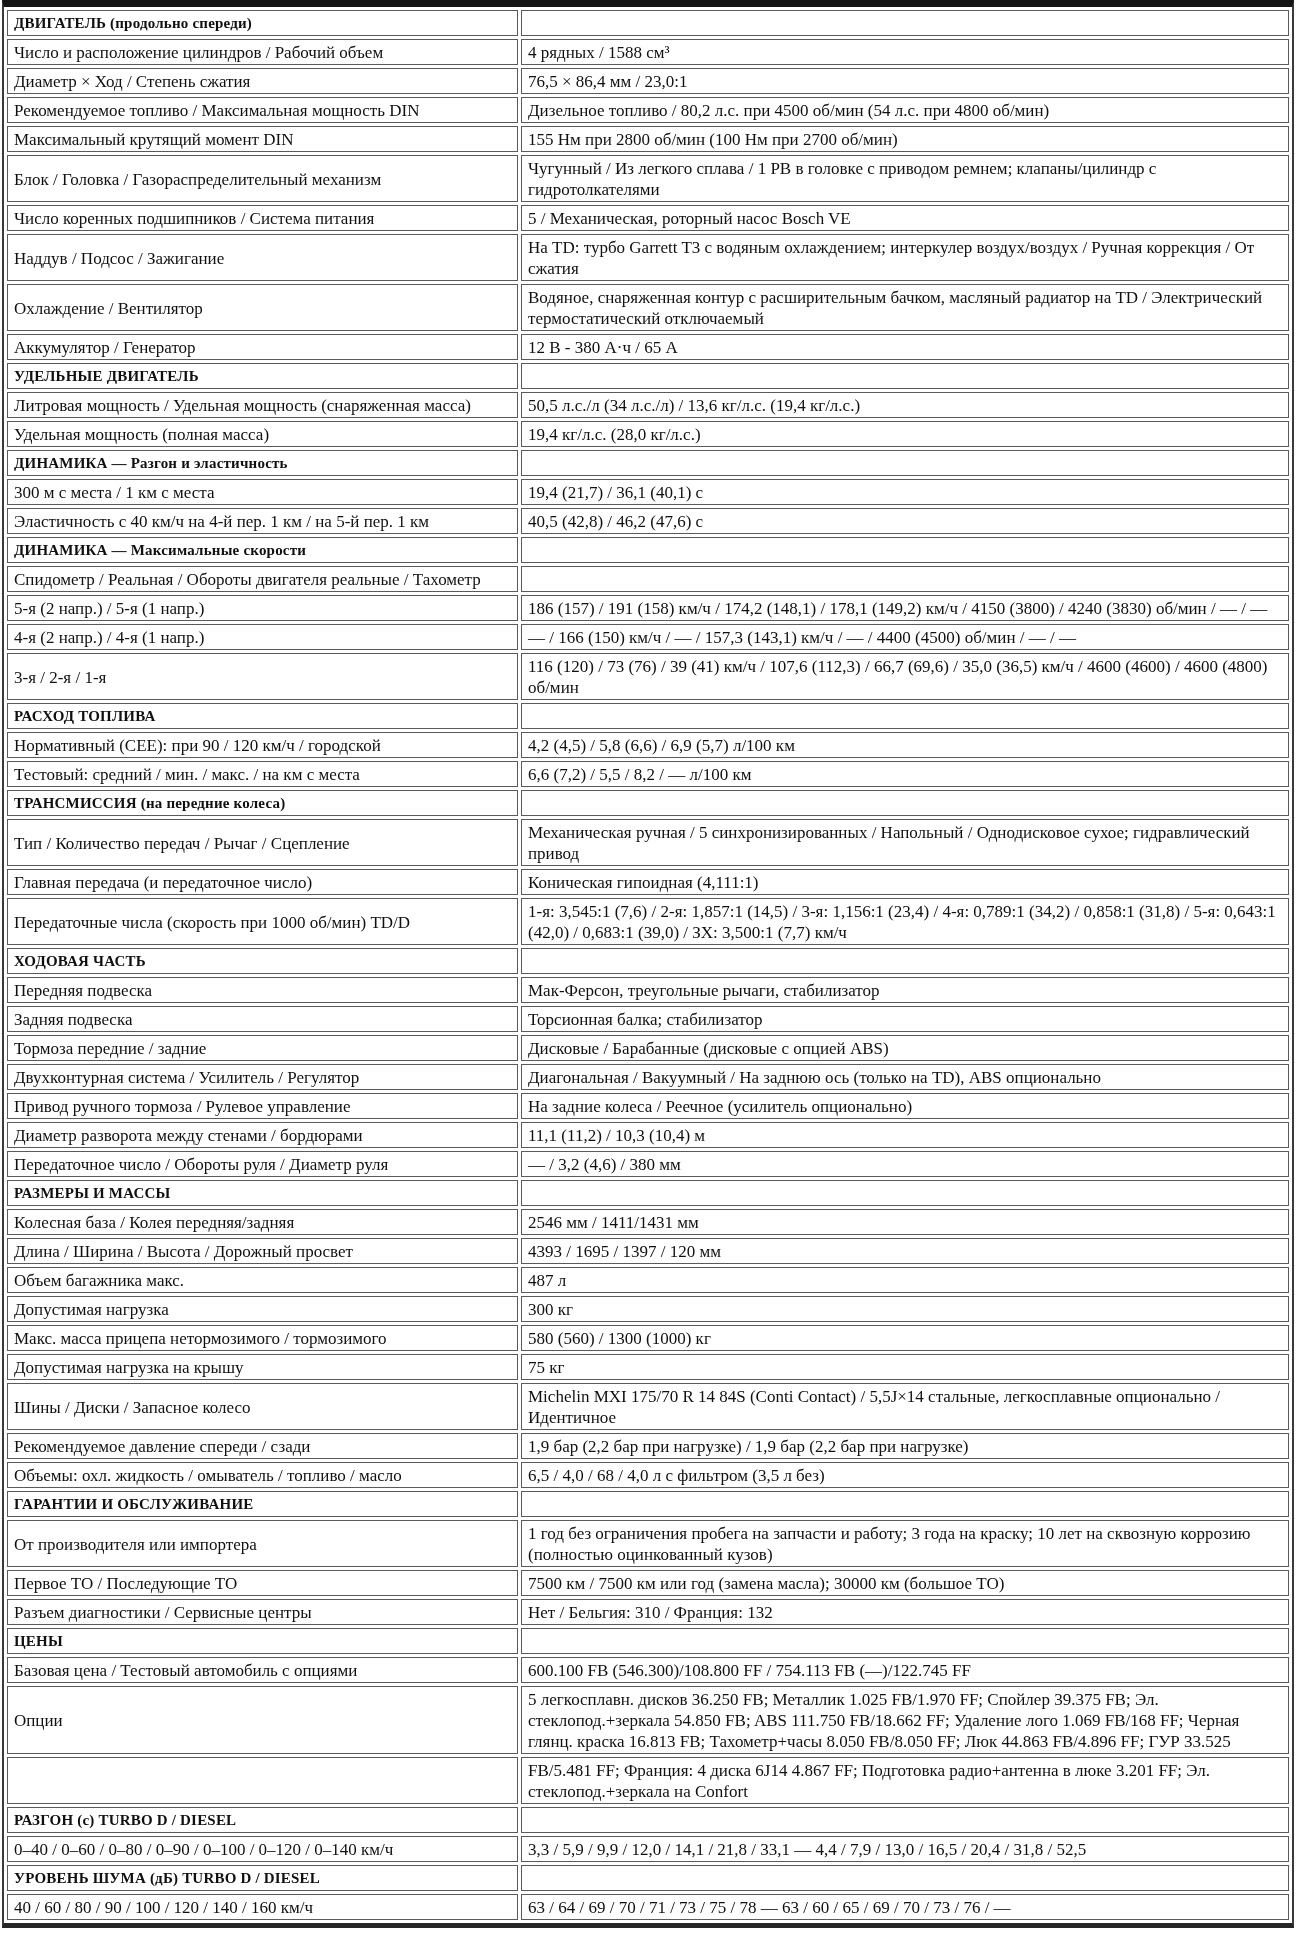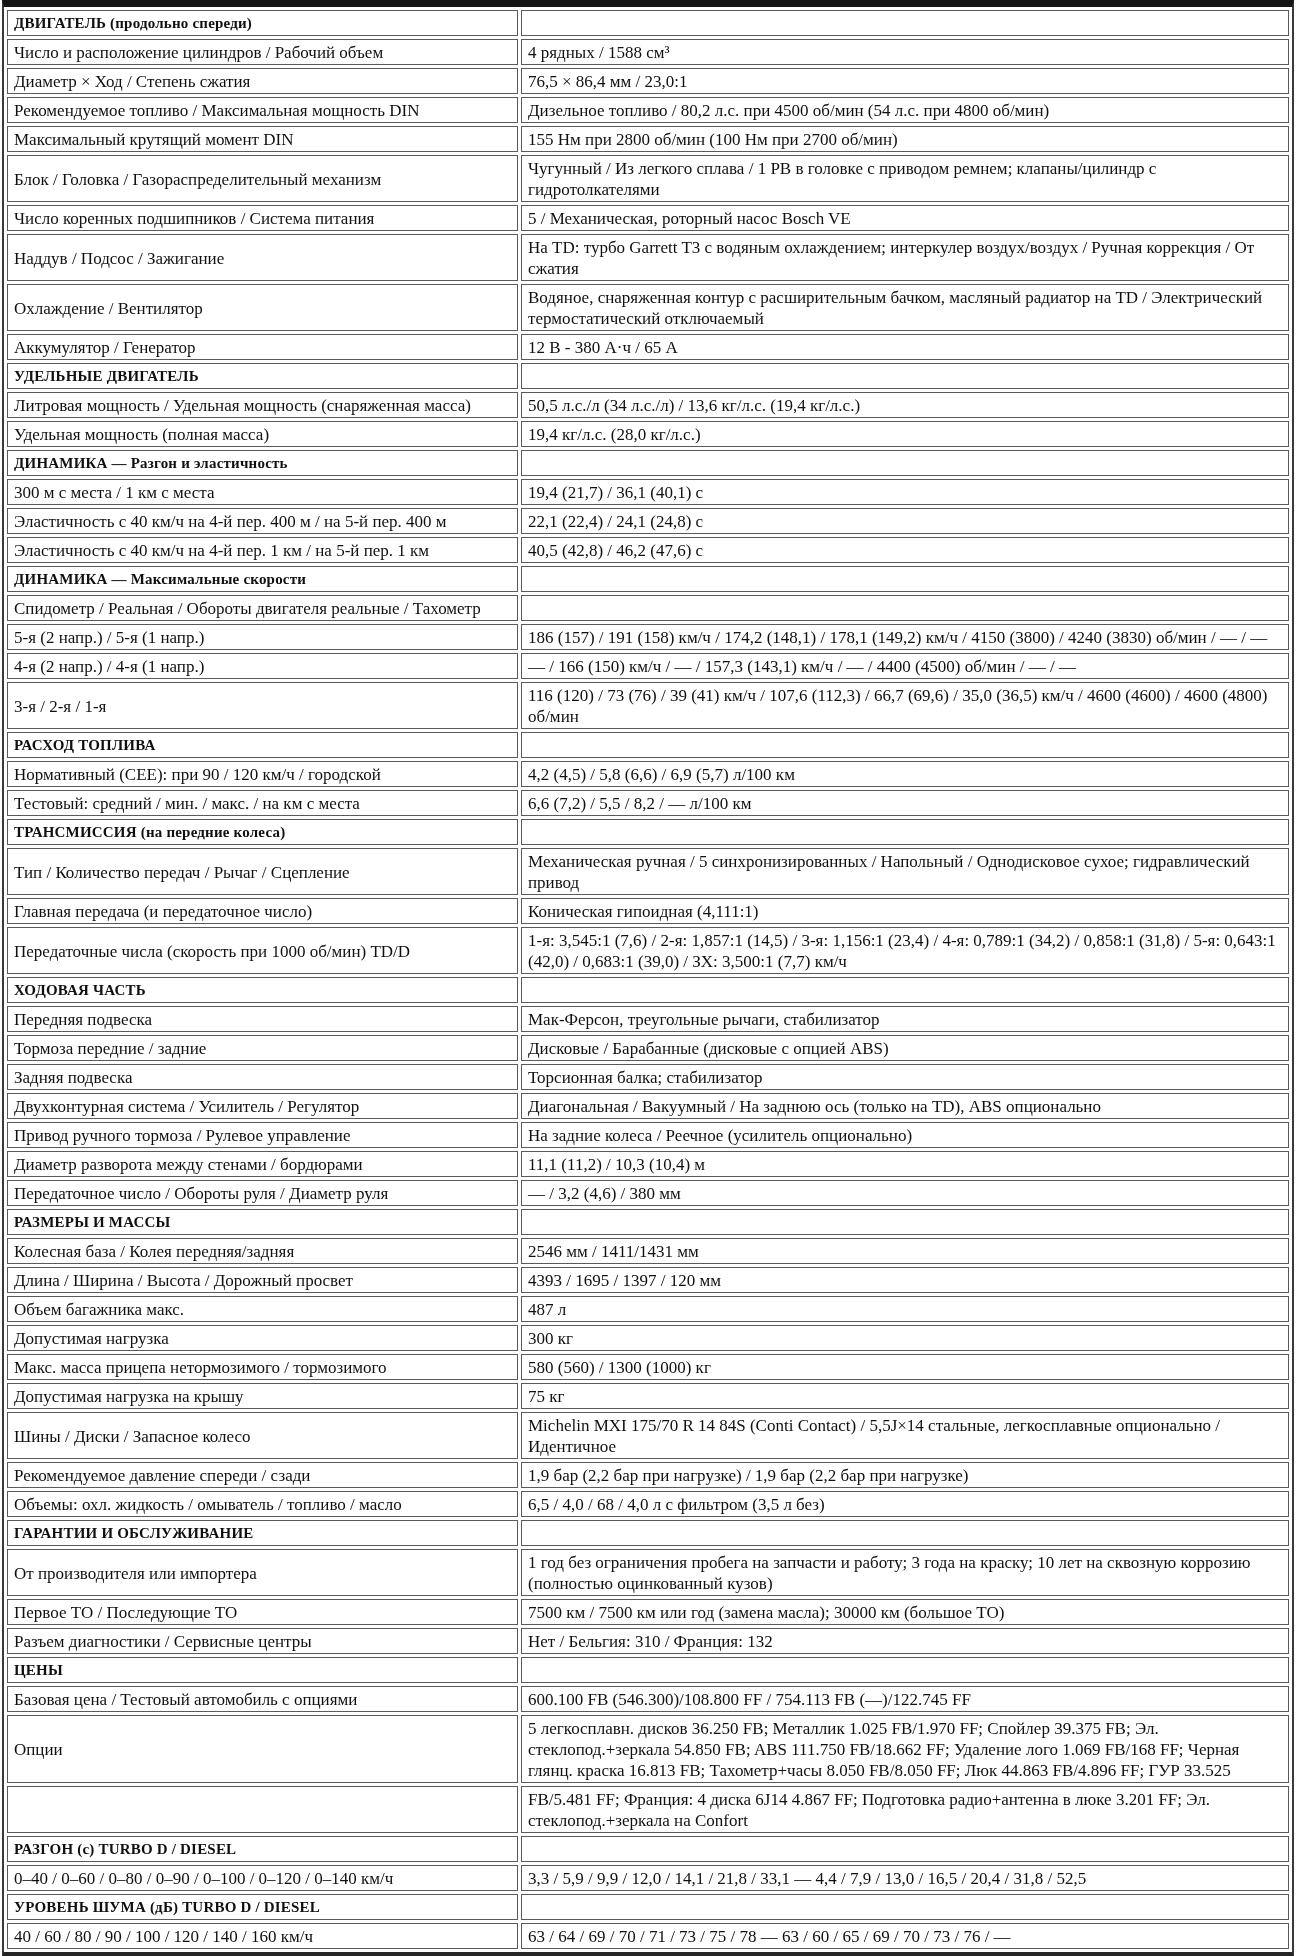--- a/index.html
+++ b/index.html
@@ -102,24 +102,20 @@
         </tr>
         <tr class="section">
           <td class="label">ДИНАМИКА — Разгон и эластичность</td>
           <td class="value"></td>
         </tr>
         <tr class="data">
           <td class="label">300 м с места / 1 км с места</td>
           <td class="value">19,4 (21,7) / 36,1 (40,1) с</td>
         </tr>
         <tr class="data">
-          <td class="label">Эластичность с 40 км/ч на 4-й пер. 400 м / на 5-й пер. 400 м</td>
-          <td class="value">22,1 (22,4) / 24,1 (24,8) с</td>
-        </tr>
-        <tr class="data">
           <td class="label">Эластичность с 40 км/ч на 4-й пер. 1 км / на 5-й пер. 1 км</td>
           <td class="value">40,5 (42,8) / 46,2 (47,6) с</td>
         </tr>
         <tr class="section">
           <td class="label">ДИНАМИКА — Максимальные скорости</td>
           <td class="value"></td>
         </tr>
         <tr class="data">
           <td class="label">Спидометр / Реальная / Обороты двигателя реальные / Тахометр</td>
           <td class="value"></td>
@@ -166,26 +162,26 @@
         </tr>
         <tr class="section">
           <td class="label">ХОДОВАЯ ЧАСТЬ</td>
           <td class="value"></td>
         </tr>
         <tr class="data">
           <td class="label">Передняя подвеска</td>
           <td class="value">Мак-Ферсон, треугольные рычаги, стабилизатор</td>
         </tr>
         <tr class="data">
+          <td class="label">Задняя подвеска</td>
+          <td class="value">Торсионная балка; стабилизатор</td>
+        </tr>
+        <tr class="data">
           <td class="label">Тормоза передние / задние</td>
           <td class="value">Дисковые / Барабанные (дисковые с опцией ABS)</td>
-        </tr>
-        <tr class="data">
-          <td class="label">Задняя подвеска</td>
-          <td class="value">Торсионная балка; стабилизатор</td>
         </tr>
         <tr class="data">
           <td class="label">Двухконтурная система / Усилитель / Регулятор</td>
           <td class="value">Диагональная / Вакуумный / На заднюю ось (только на TD), ABS опционально</td>
         </tr>
         <tr class="data">
           <td class="label">Привод ручного тормоза / Рулевое управление</td>
           <td class="value">На задние колеса / Реечное (усилитель опционально)</td>
         </tr>
         <tr class="data">

